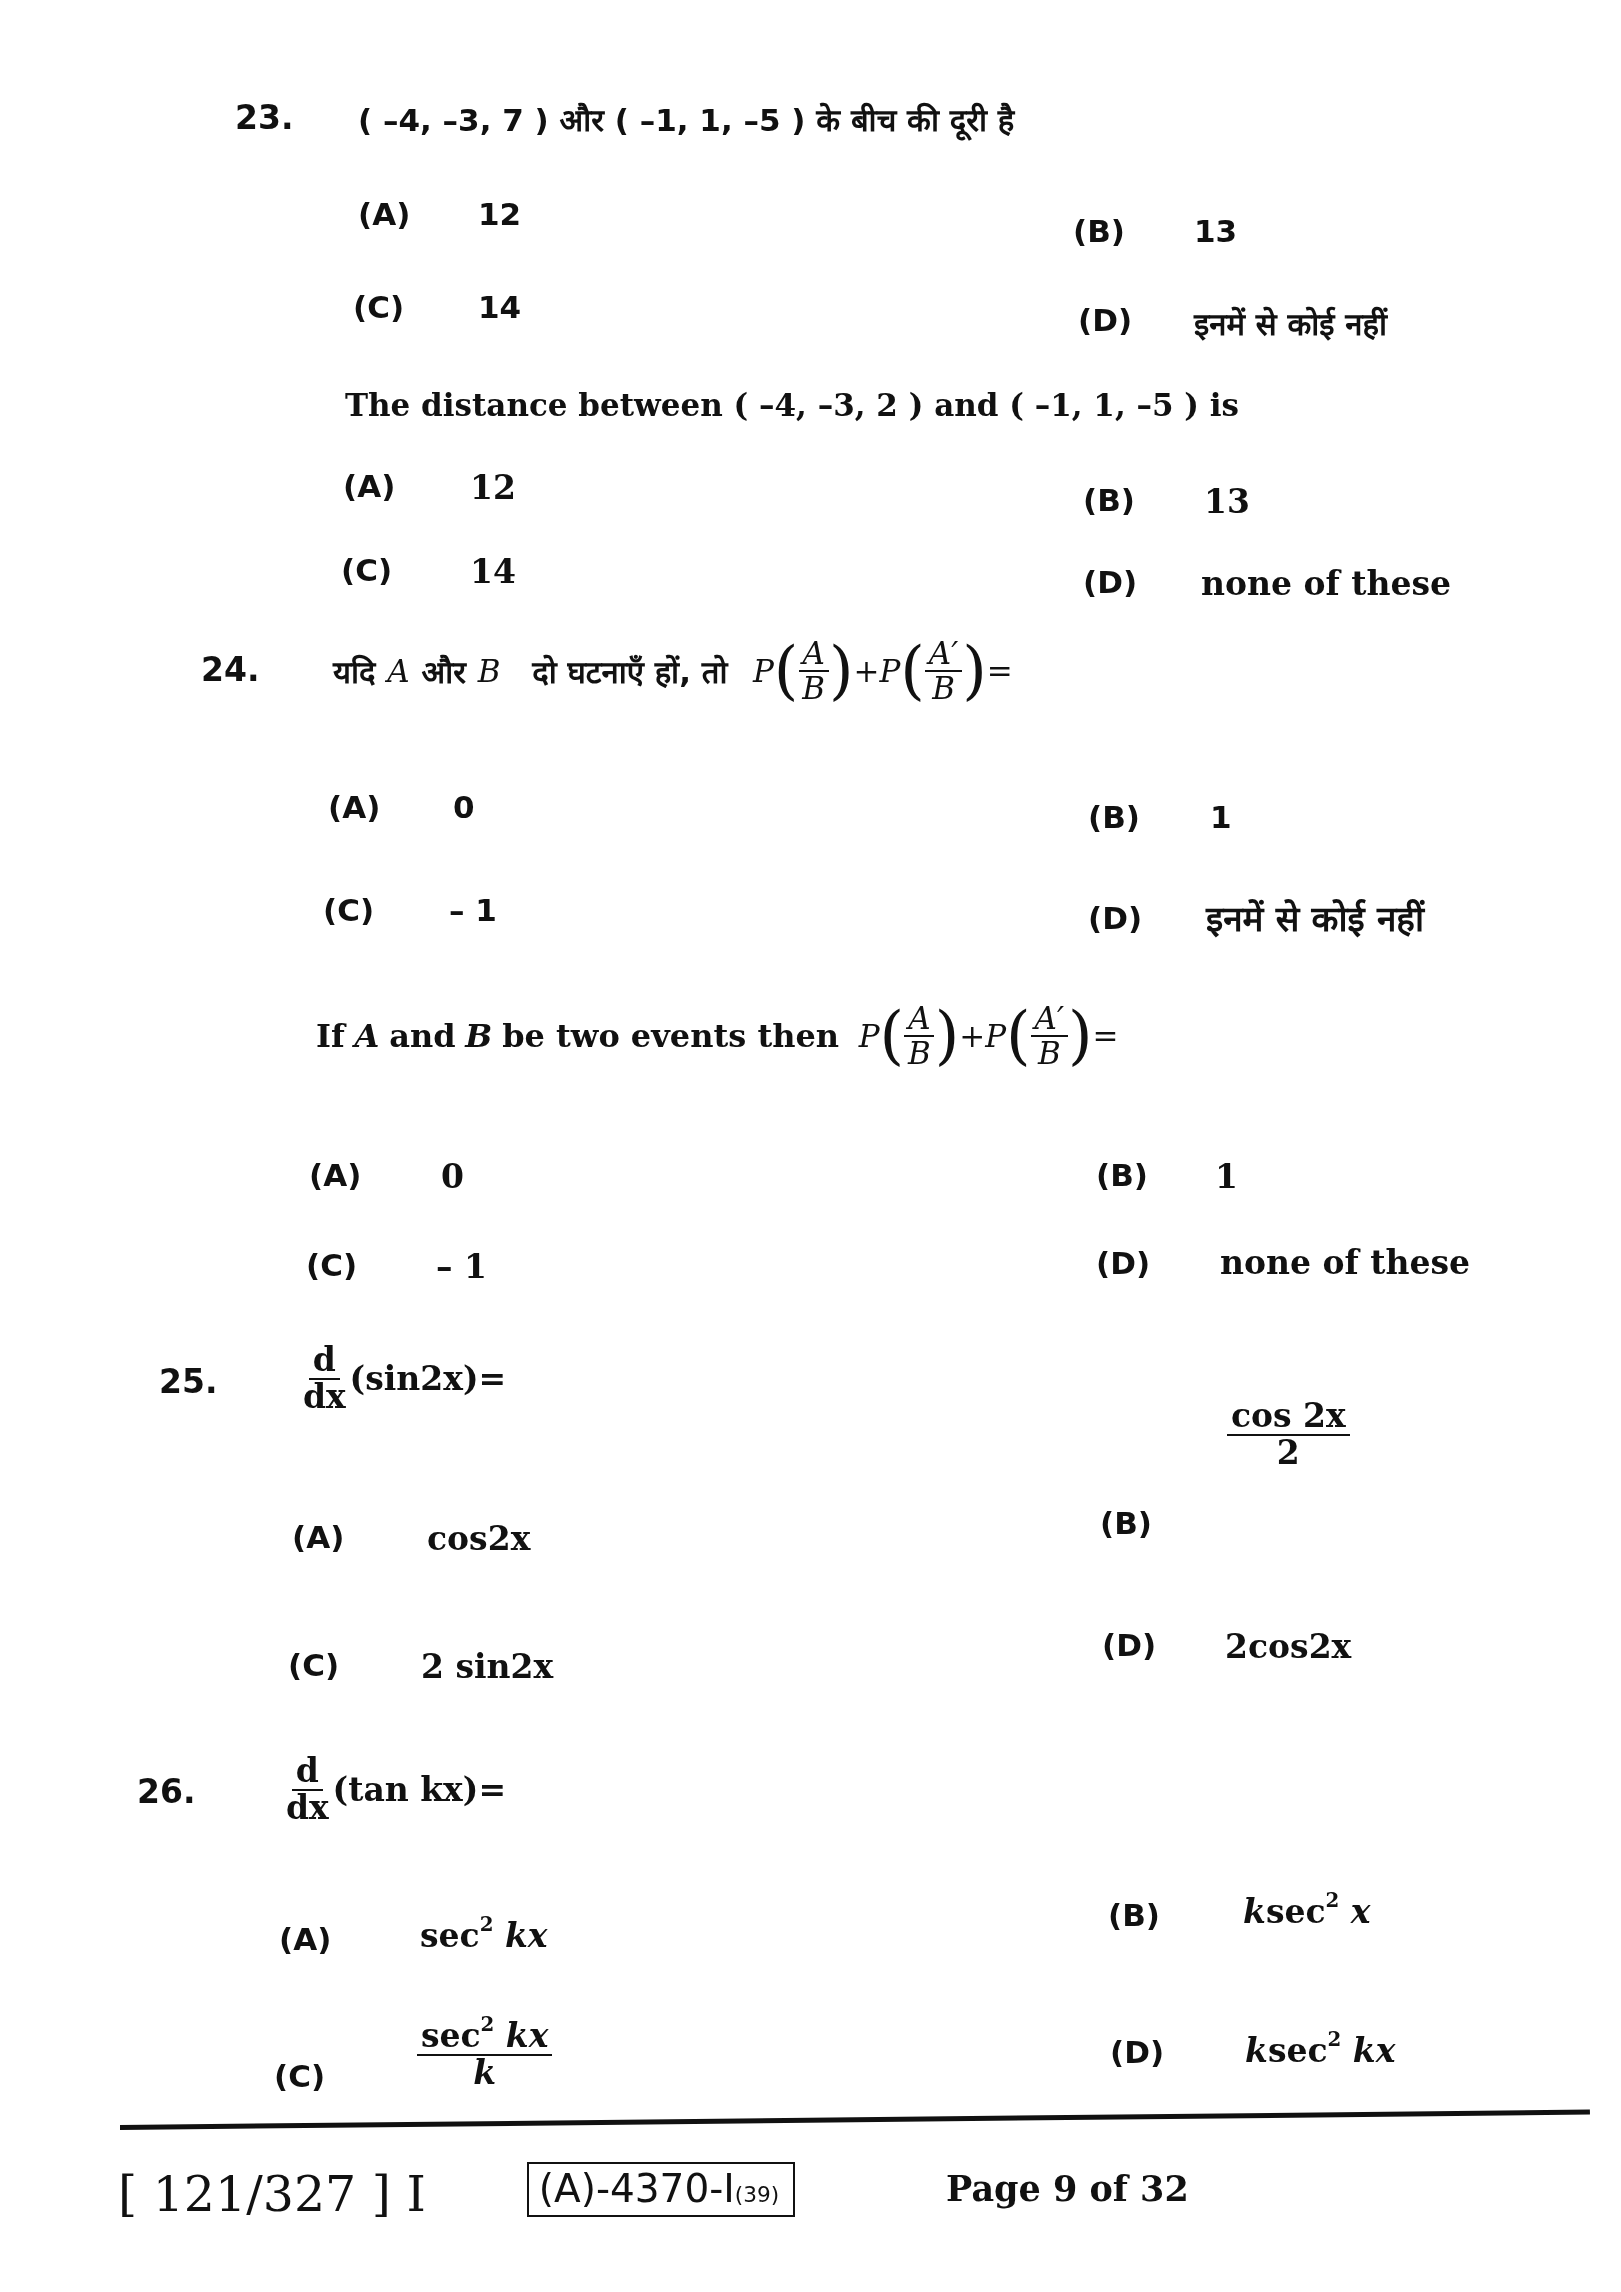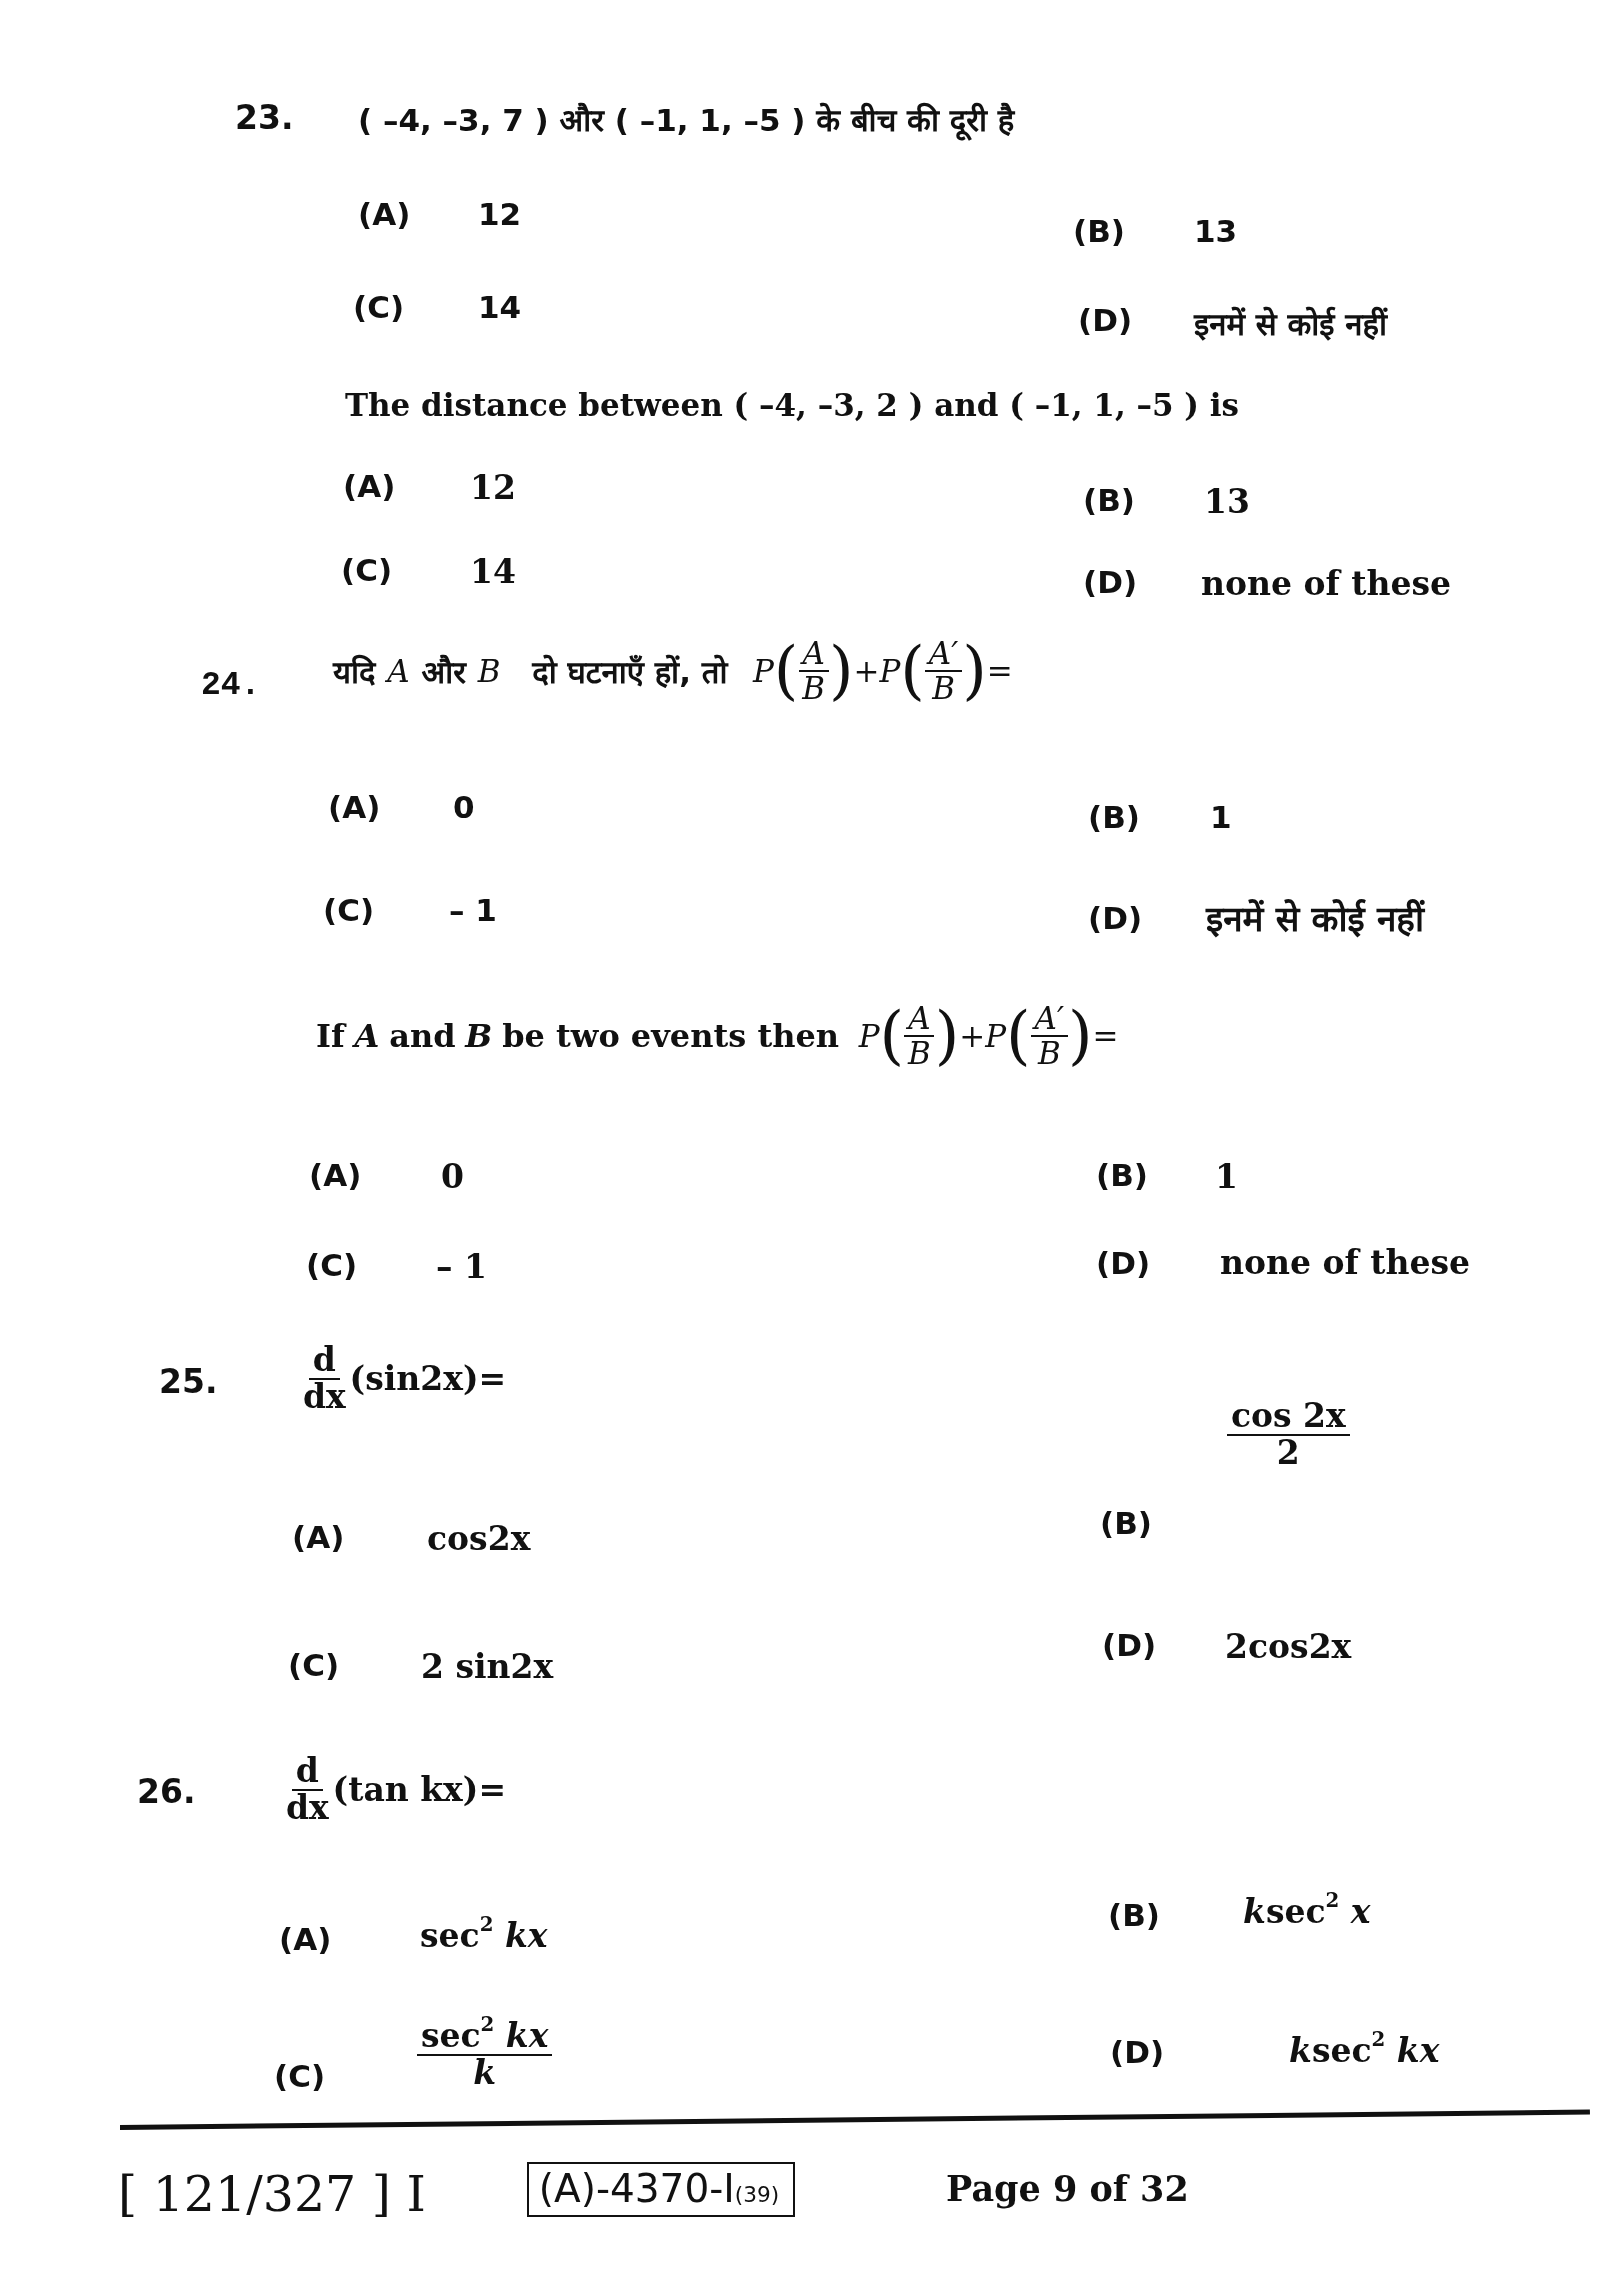--- a/index.html
+++ b/index.html
@@ -44,21 +44,21 @@
 <div class="abs stem" style="left:345px; top:387px; font-size:31px;">The distance between ( –4, –3, 2 ) and ( –1, 1, –5 ) is</div>
 <div class="abs opt-label" style="left:343px; top:468px;">(A)</div>
 <div class="abs opt-val" style="left:470px; top:468px;">12</div>
 <div class="abs opt-label" style="left:1083px; top:482px;">(B)</div>
 <div class="abs opt-val" style="left:1204px; top:482px;">13</div>
 <div class="abs opt-label" style="left:341px; top:552px;">(C)</div>
 <div class="abs opt-val" style="left:470px; top:552px;">14</div>
 <div class="abs opt-label" style="left:1083px; top:564px;">(D)</div>
 <div class="abs opt-val" style="left:1201px; top:564px;">none of these</div>
 
-<div class="abs qnum" style="left:201px; top:667px;font-family:Liberation Mono, monospace;">24.</div>
+<div class="abs qnum" style="left:201px; top:650px;">24.</div>
 <div class="abs stem-sans" style="left:333px; top:637px; display:flex; align-items:center; gap:11.8px;">
   <span>यदि</span>
   <i class="v" style="font-family:'DejaVu Serif',serif; font-weight:normal;">A</i>
   <span>और</span>
   <i class="v" style="font-family:'DejaVu Serif',serif; font-weight:normal;">B</i>
   <span style="margin-left:20px;">दो घटनाएँ हों, तो</span>
   <span style="margin-left:13.7px; font-family:'DejaVu Serif',serif; font-weight:normal; font-size:31px; display:inline-flex; align-items:center;">
     <i class="mathP">P</i>
       <span class="paren">(</span>
       <span class="frac">
@@ -163,21 +163,21 @@
   <i>k</i><span>sec</span><sup>2</sup> <i>x</i>
 </div>
 <div class="abs opt-label" style="left:274px; top:2058px;">(C)</div>
 <div class="abs opt-val" style="left:417px; top:2019px;">
   <span class="frac">
       <span class="num"><span>sec</span><sup>2</sup> <i>kx</i></span>
       <i class="den">k</i>
     </span>
 </div>
 <div class="abs opt-label" style="left:1110px; top:2034px;">(D)</div>
-<div class="abs opt-val" style="left:1245px; top:2031px;margin-left:44px;">
+<div class="abs opt-val" style="left:1245px; top:2031px;">
   <i>k</i><span>sec</span><sup>2</sup> <i>kx</i>
 </div>
 
 <div class="footer-rule"></div>
 <div class="abs footer-left" style="left:118px; top:2166px;">[ 121/327 ] I</div>
 <div class="abs footer-code-box" style="left:527px; top:2162px;">
   <span>(A)-4370-I</span><small>(39)</small>
 </div>
 <div class="abs footer-page" style="left:946px; top:2168px;">Page 9 of 32</div>
 

